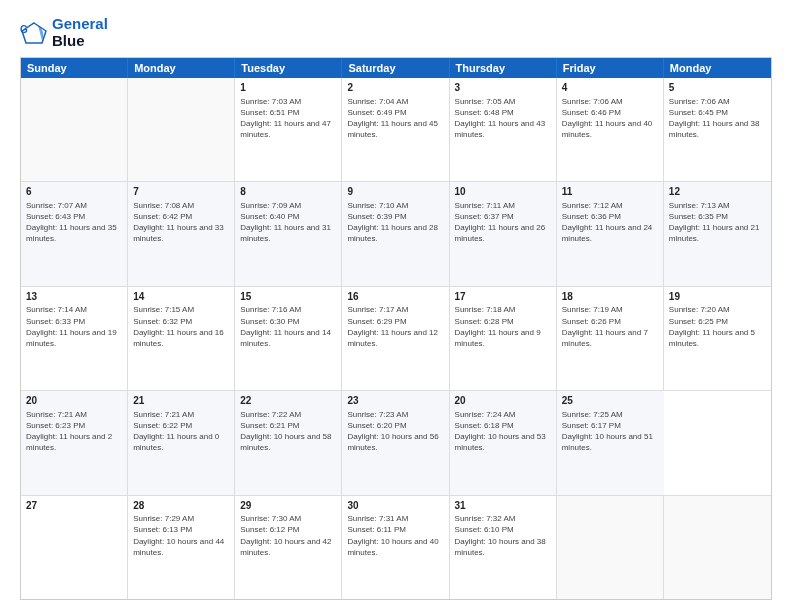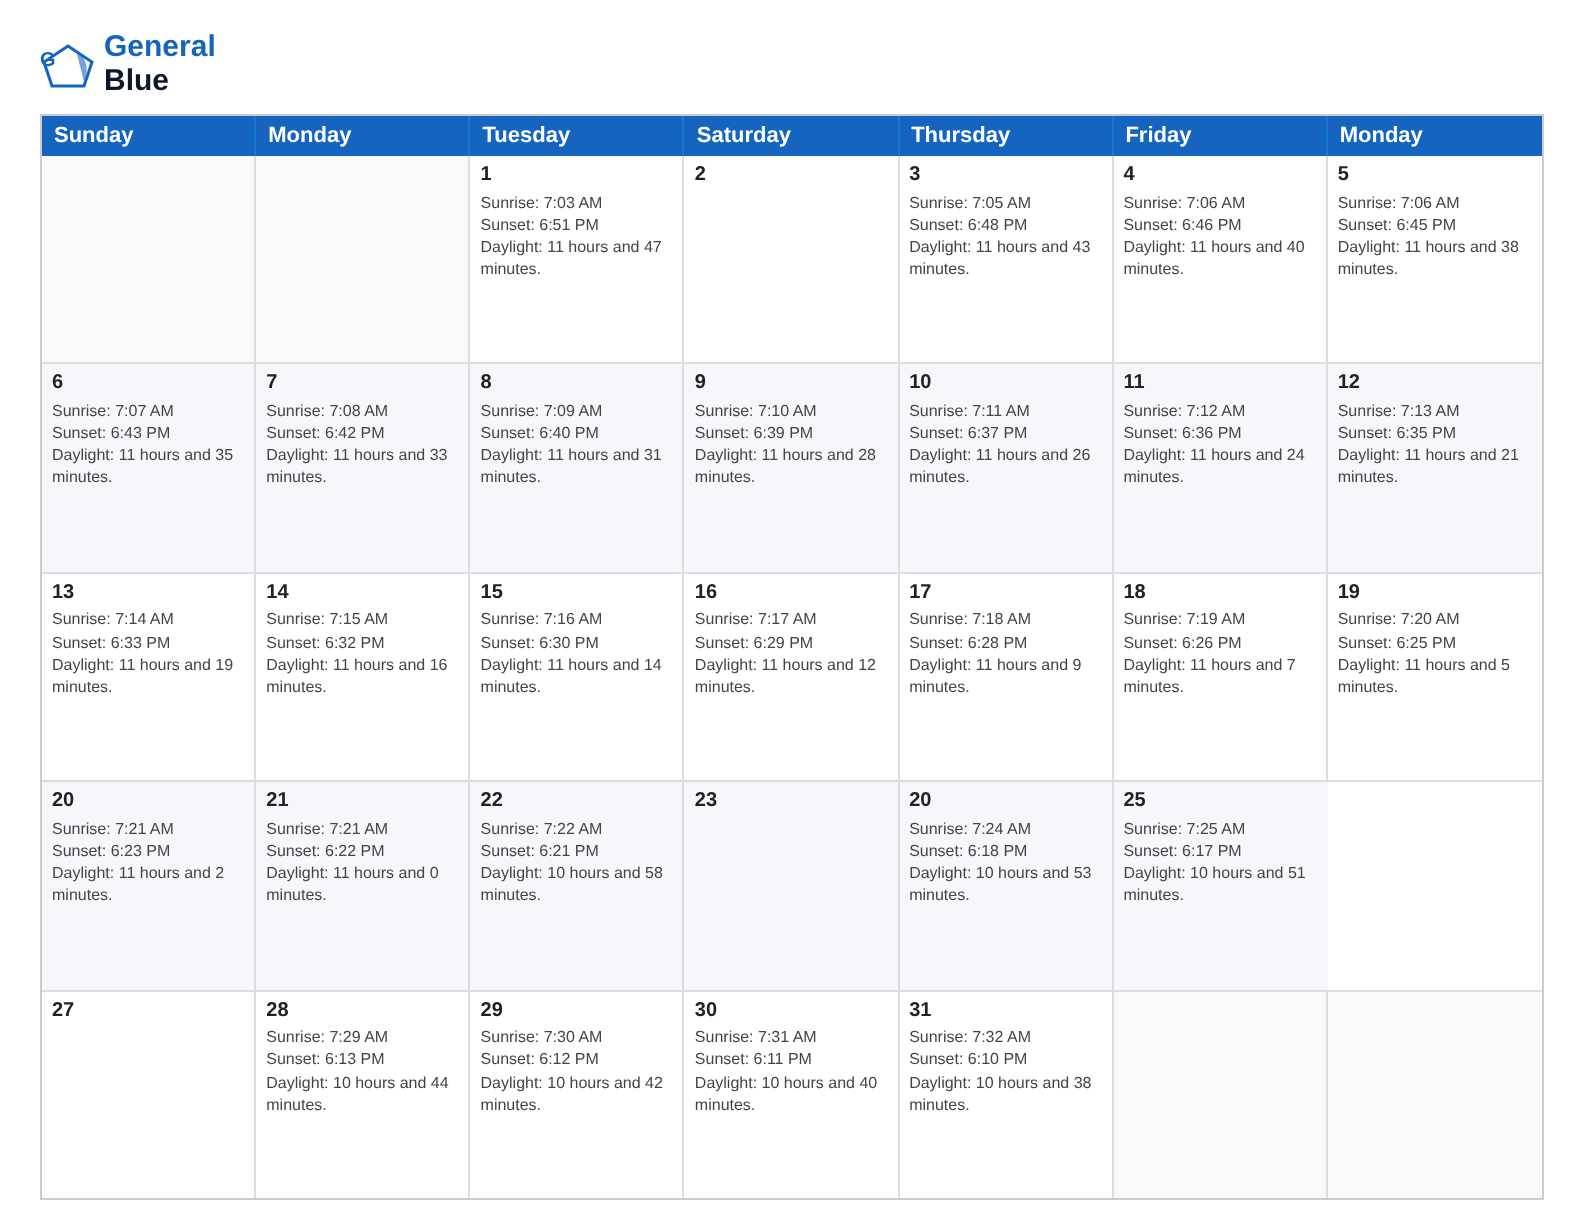--- a/index.html
+++ b/index.html
@@ -140,20 +140,21 @@
     <div class="cal-body">
     <div class="cal-row">
           <div class="cal-cell empty"></div>
           <div class="cal-cell empty"></div>
           <div class="cal-cell">
             <span class="day-num">1</span>
             <div class="sun-info">Sunrise: 7:03 AM<br>Sunset: 6:51 PM<br>Daylight: 11 hours and 47 minutes.</div>
           </div>
           <div class="cal-cell">
             <span class="day-num">2</span>
+            <div class="sun-info">Sunrise: 7:04 AM<br>Sunset: 6:49 PM<br>Daylight: 11 hours and 45 minutes.</div>
           </div>
           <div class="cal-cell">
             <span class="day-num">3</span>
             <div class="sun-info">Sunrise: 7:05 AM<br>Sunset: 6:48 PM<br>Daylight: 11 hours and 43 minutes.</div>
           </div>
           <div class="cal-cell">
             <span class="day-num">4</span>
             <div class="sun-info">Sunrise: 7:06 AM<br>Sunset: 6:46 PM<br>Daylight: 11 hours and 40 minutes.</div>
           </div>
           <div class="cal-cell">
@@ -229,20 +230,21 @@
           <div class="cal-cell">
             <span class="day-num">21</span>
             <div class="sun-info">Sunrise: 7:21 AM<br>Sunset: 6:22 PM<br>Daylight: 11 hours and 0 minutes.</div>
           </div>
           <div class="cal-cell">
             <span class="day-num">22</span>
             <div class="sun-info">Sunrise: 7:22 AM<br>Sunset: 6:21 PM<br>Daylight: 10 hours and 58 minutes.</div>
           </div>
           <div class="cal-cell">
             <span class="day-num">23</span>
+            <div class="sun-info">Sunrise: 7:23 AM<br>Sunset: 6:20 PM<br>Daylight: 10 hours and 56 minutes.</div>
           </div>
           <div class="cal-cell">
             <span class="day-num">20</span>
             <div class="sun-info">Sunrise: 7:24 AM<br>Sunset: 6:18 PM<br>Daylight: 10 hours and 53 minutes.</div>
           </div>
           <div class="cal-cell">
             <span class="day-num">25</span>
             <div class="sun-info">Sunrise: 7:25 AM<br>Sunset: 6:17 PM<br>Daylight: 10 hours and 51 minutes.</div>
           </div>
         </div>

